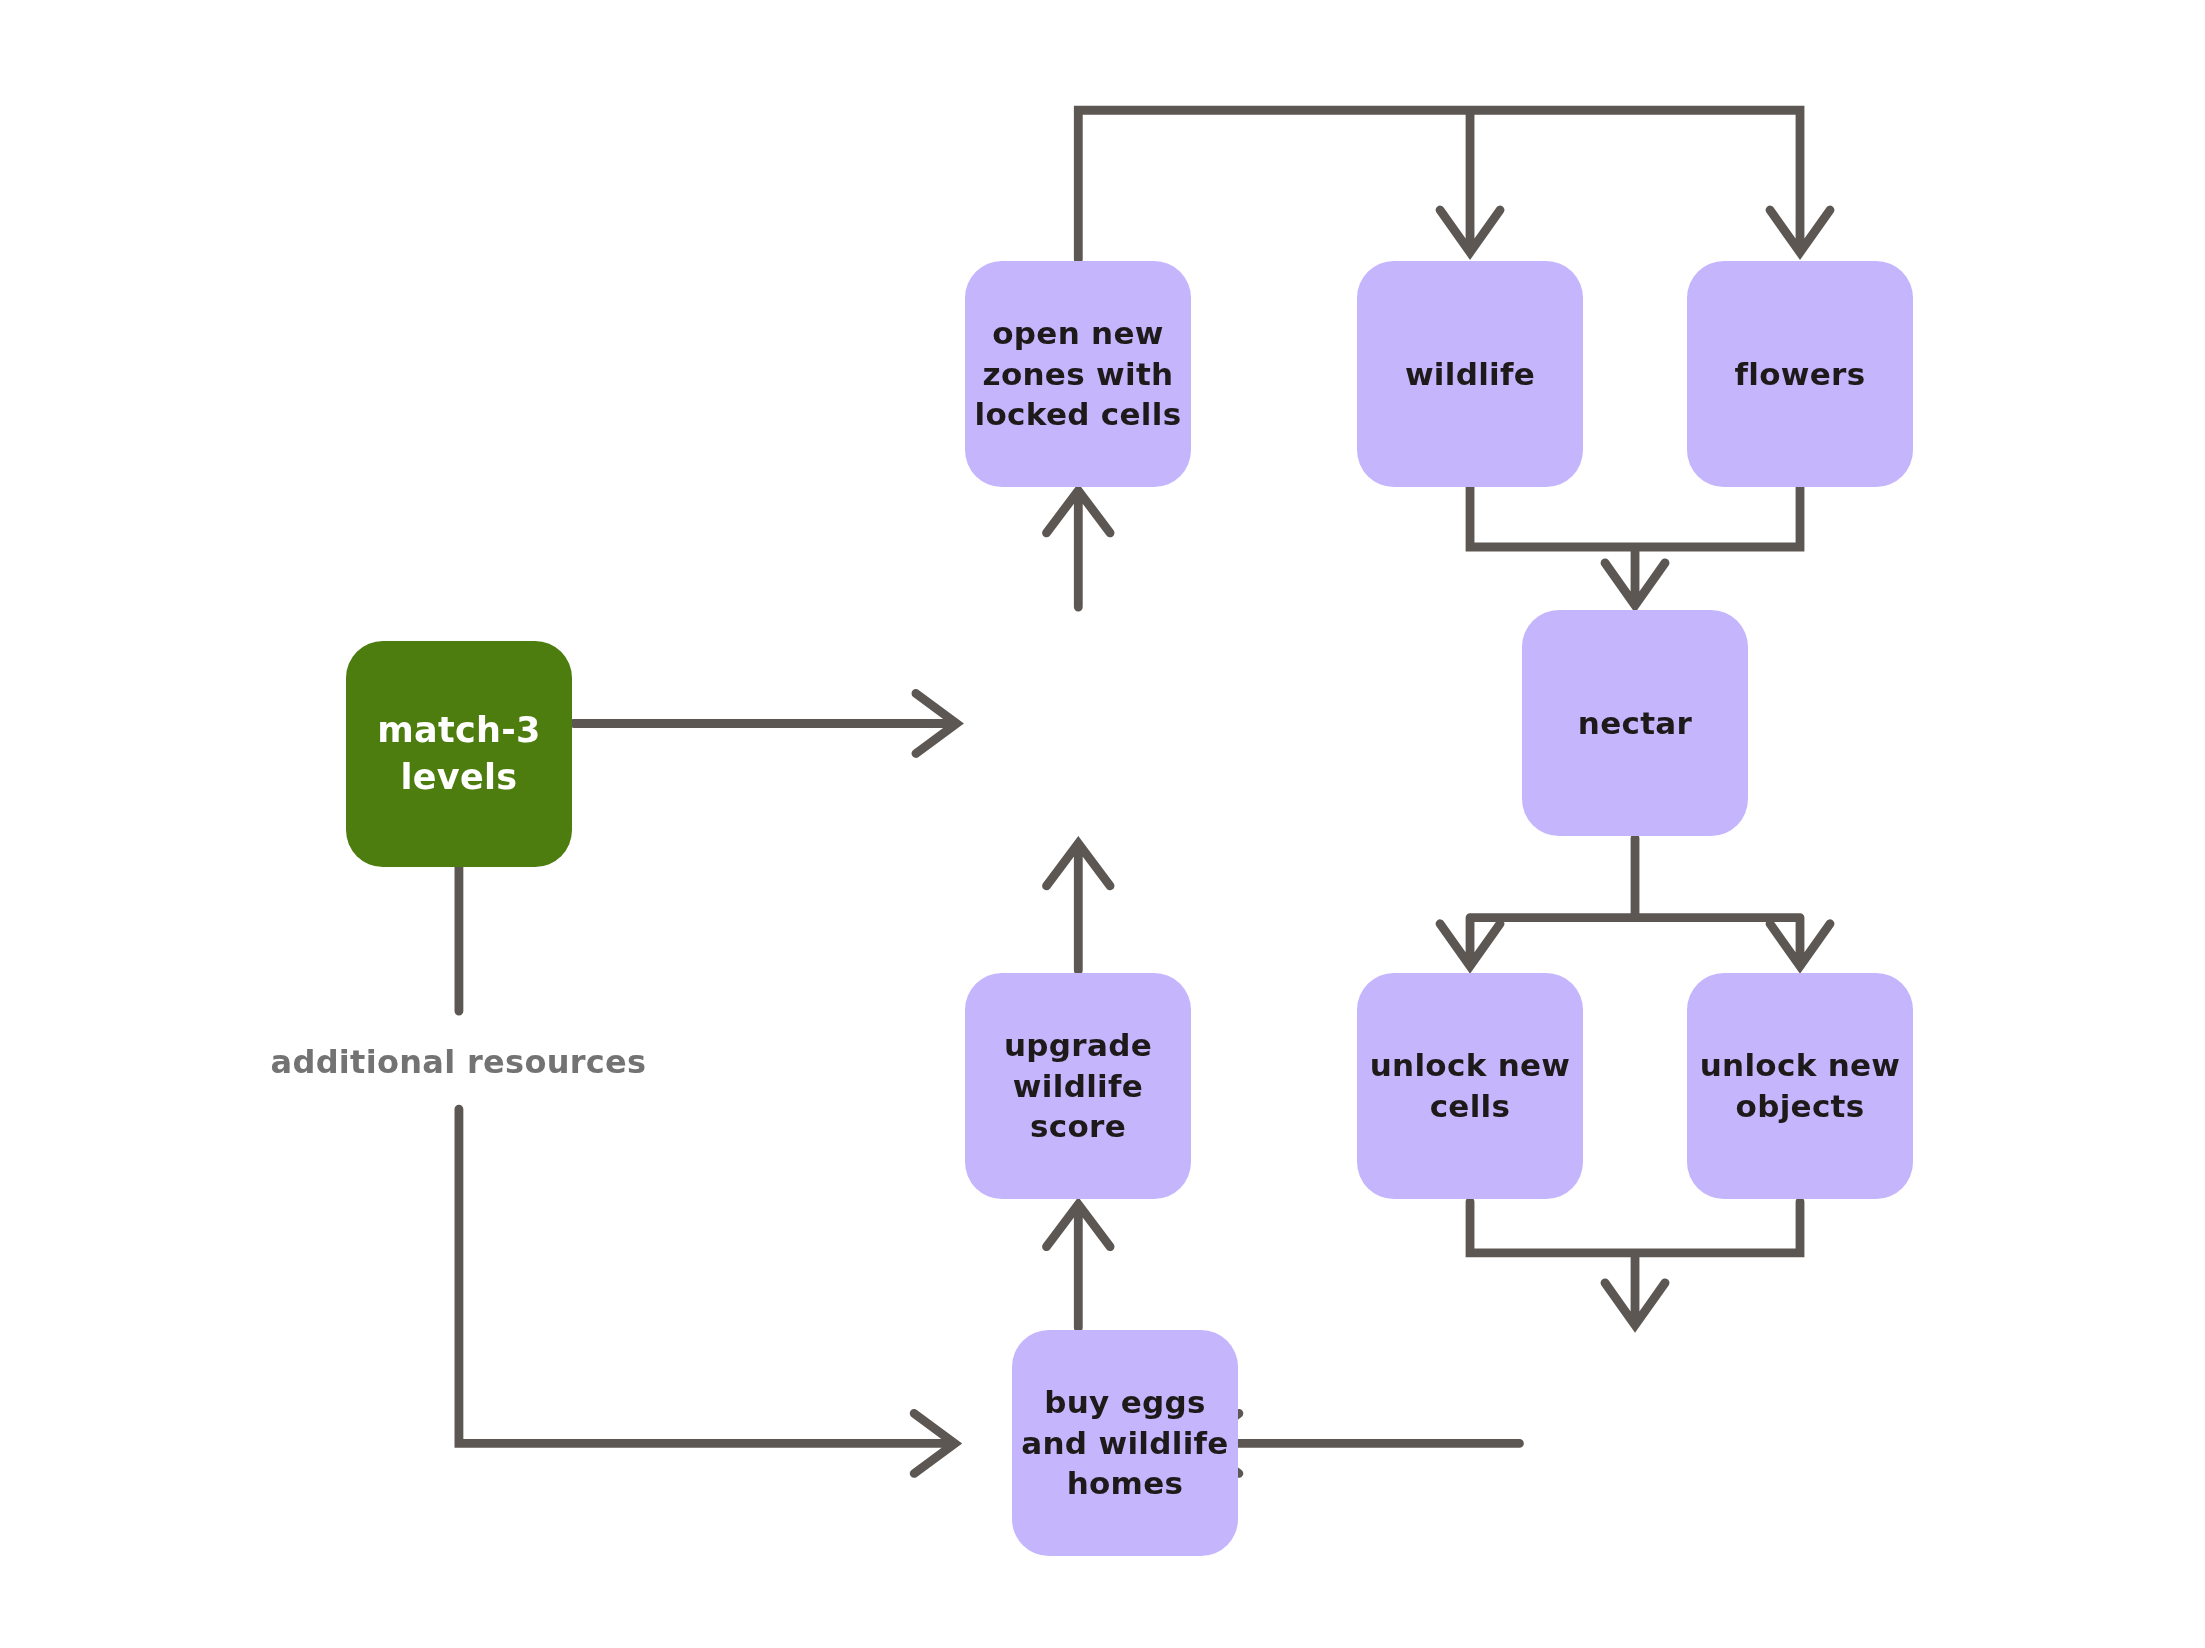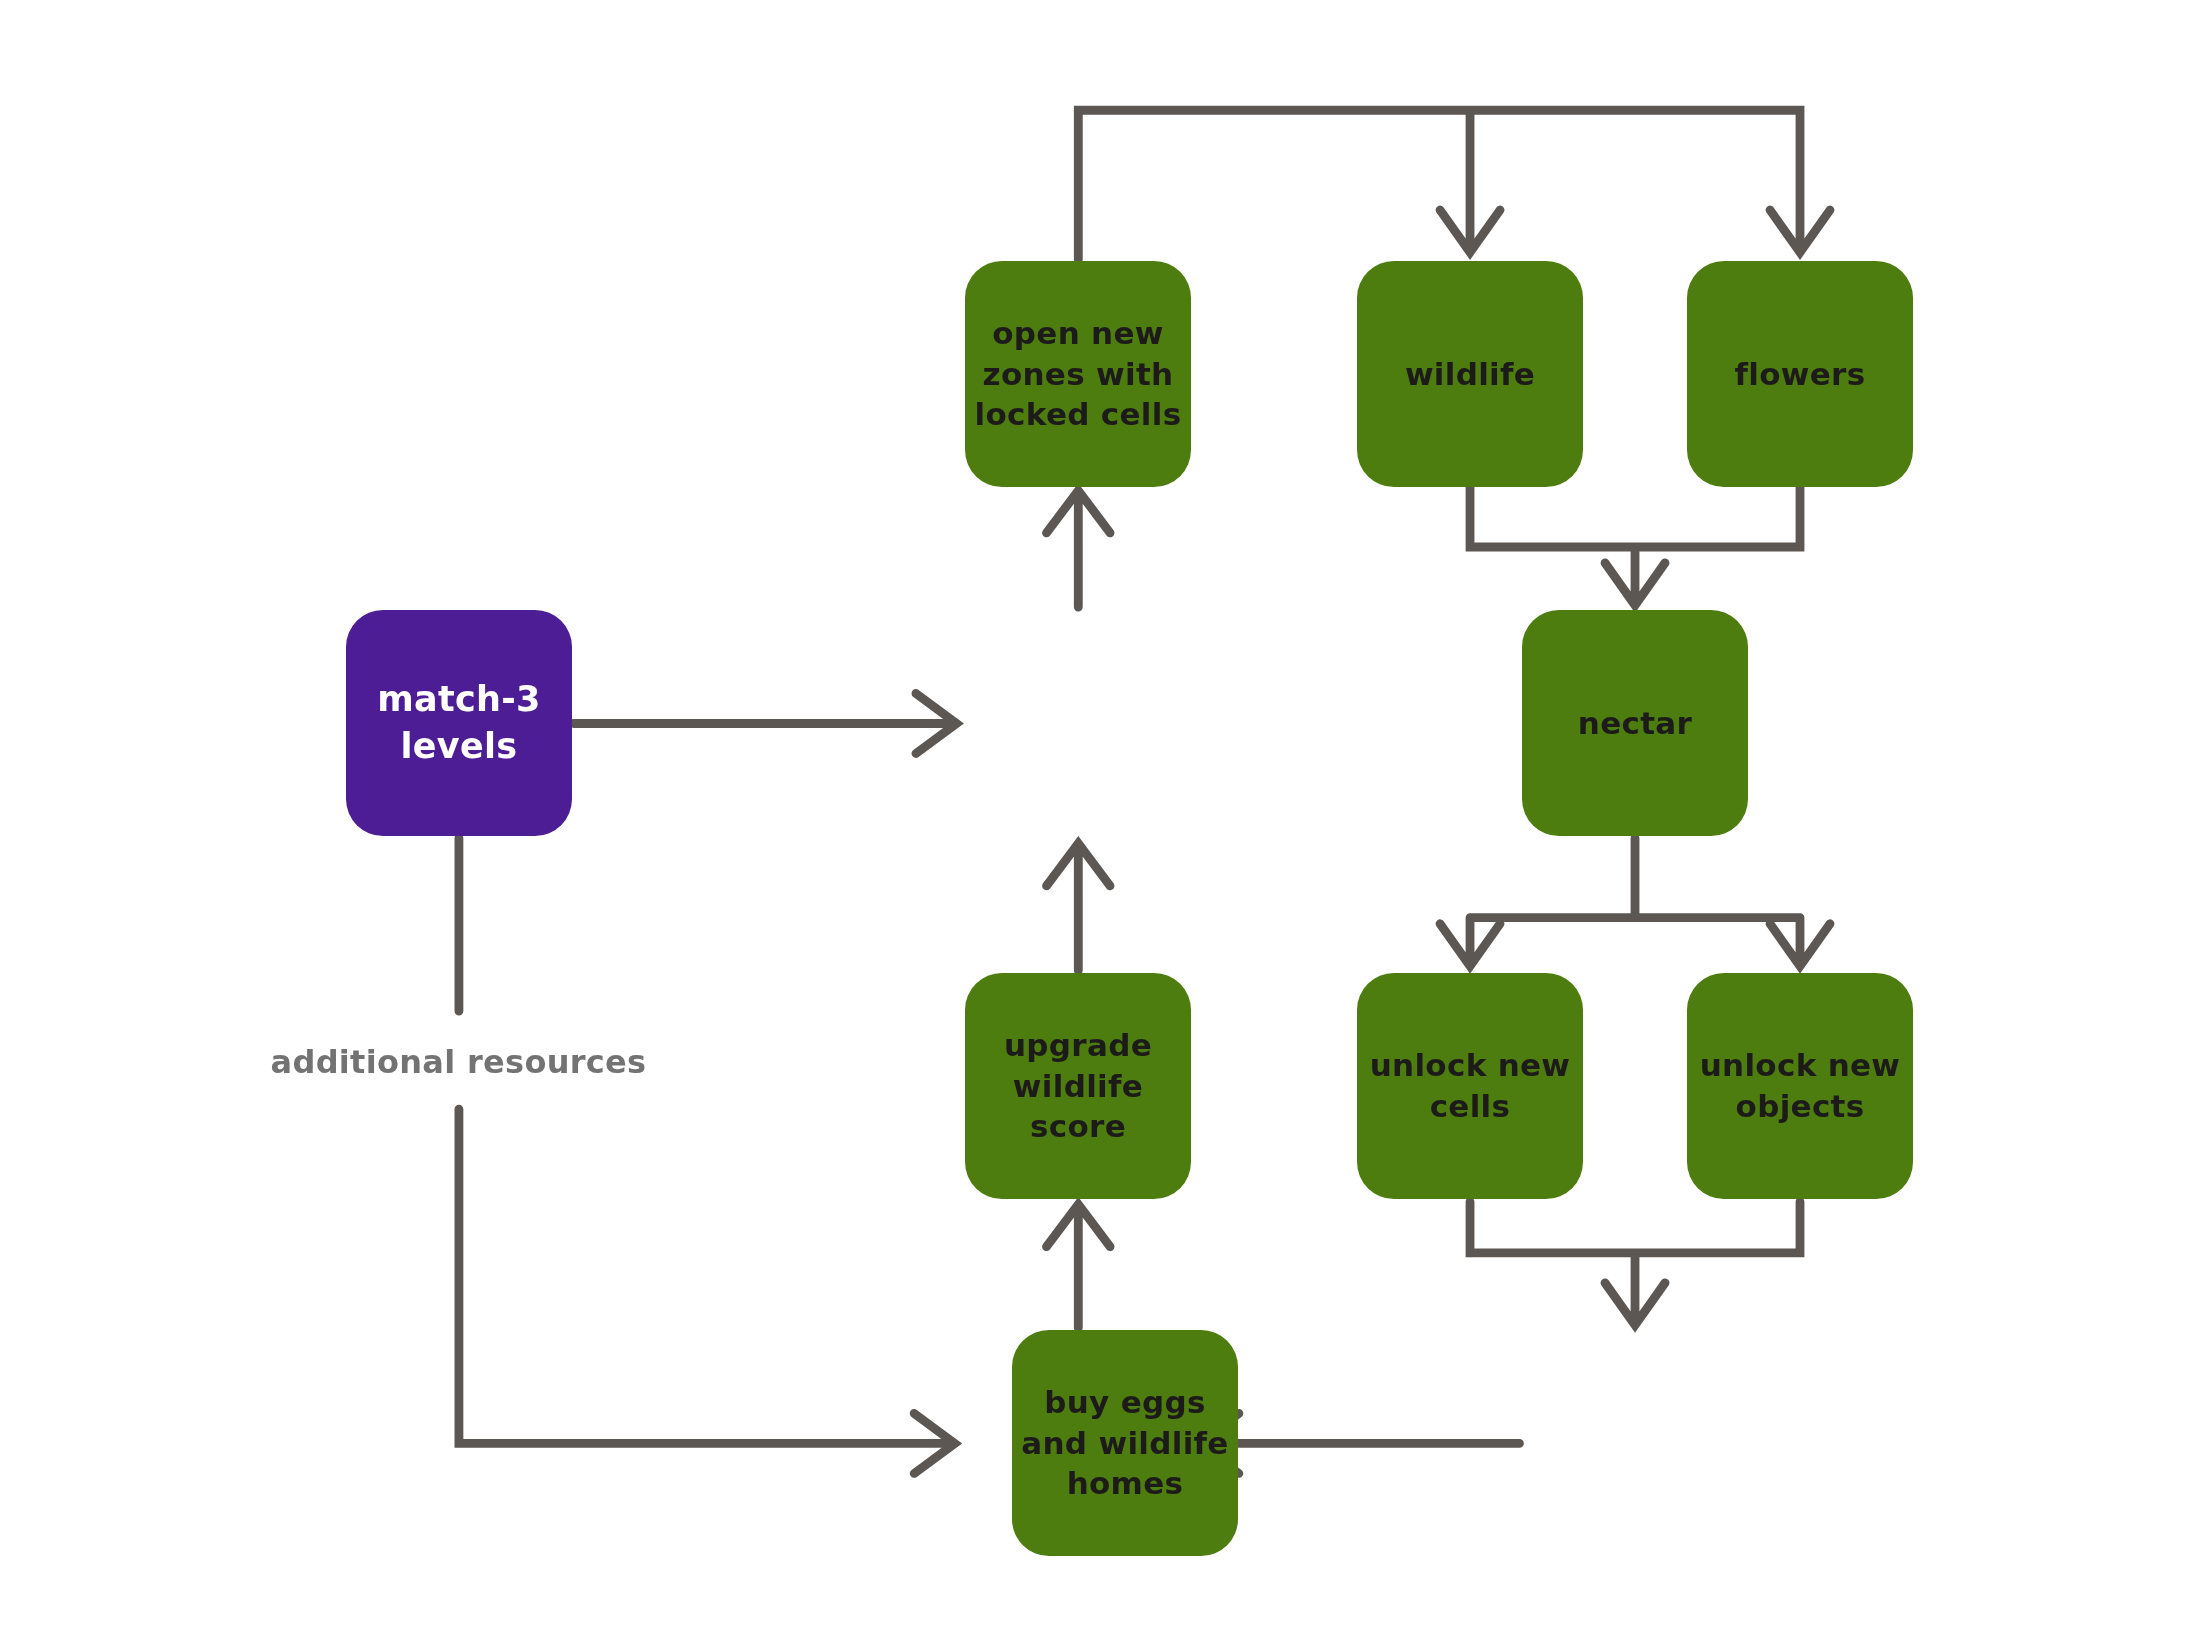--- a/index.html
+++ b/index.html
@@ -15,33 +15,33 @@
     fill:none;
     stroke:#5d5753;
     stroke-width:10;
     stroke-linecap:round;
     stroke-linejoin:miter;
   }
   .node{
     position:absolute;
     width:226px;height:226px;
     border-radius:37px;
-    background:#4d7c0f;
+    background:#c4b5fd;
     display:flex;align-items:center;justify-content:center;
     text-align:center;
   }
   .node span{
     white-space:pre;
     font-size:31px;
     font-weight:700;
     color:#1d1b1a;
     line-height:1.32;
     letter-spacing:0.3px;
   }
-  .node.highlight{background:#4c1d95;}
+  .node.highlight{background:#4d7c0f;margin-top:31px;}
   .node.highlight span{color:#ffffff;font-size:35px;line-height:1.35;}
   .edge-label{
     position:absolute;
     left:229px;top:1043px;width:459px;
     text-align:center;
     font-size:32px;font-weight:700;
     color:#737373;letter-spacing:0.3px;
   }
 </style>
 </head>

